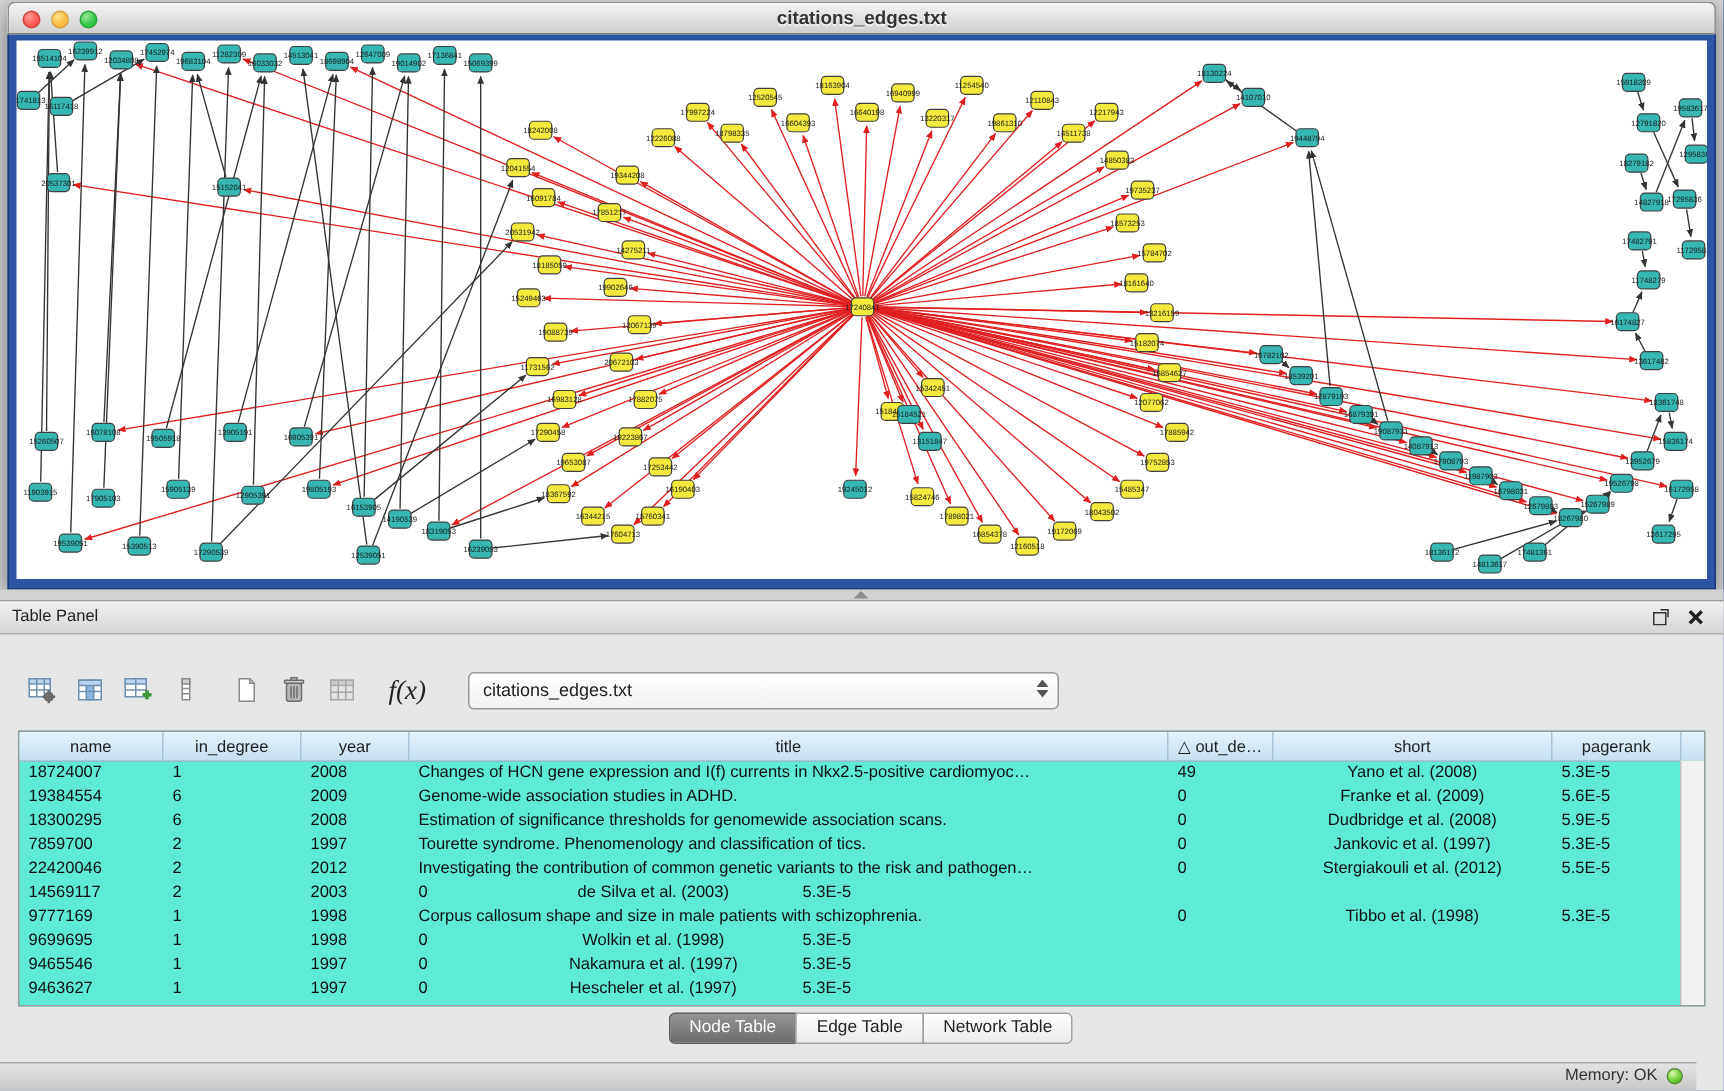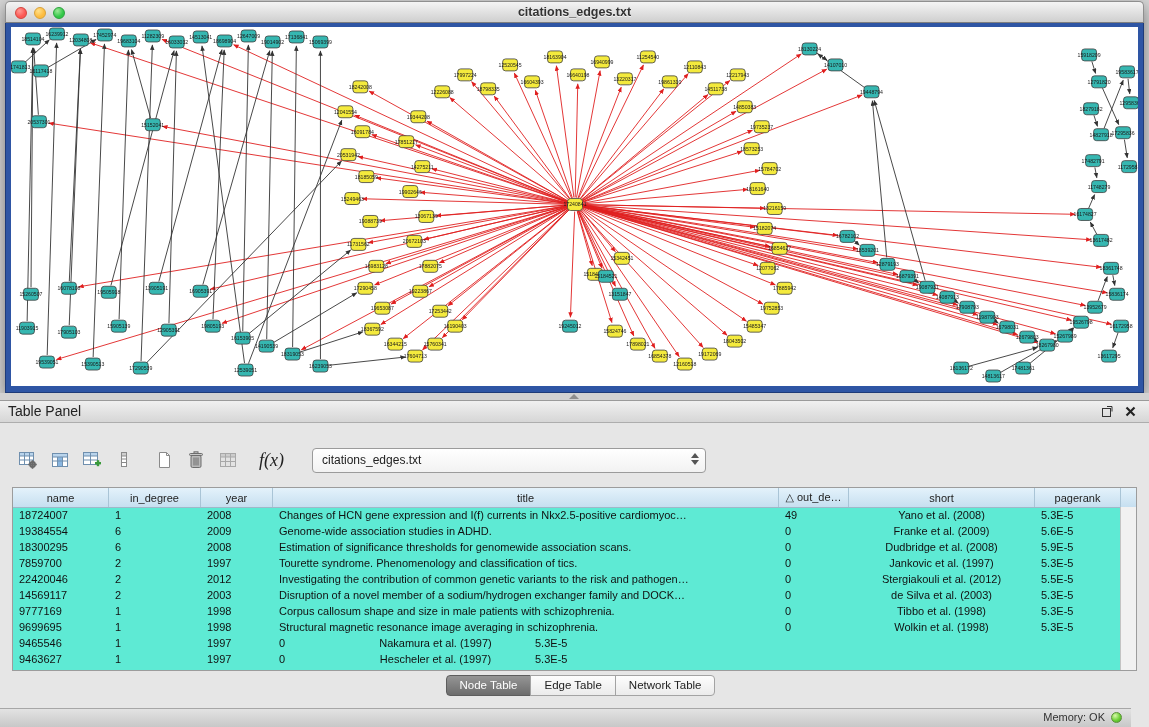--- a/index.html
+++ b/index.html
@@ -30,21 +30,21 @@
   .divider{position:absolute;left:0;top:393px;width:1149px;height:7px;background:#d2d2d2;}
   .divider .grip{position:absolute;left:569px;top:1px;width:0;height:0;
     border-left:5px solid transparent;border-right:5px solid transparent;
     border-bottom:5px solid #8d8d8d;}
 
   
   .table-panel{position:absolute;left:0;top:400px;width:1149px;bottom:0;
     background:#e6e6e6;border-top:1px solid #9a9a9a;box-sizing:border-box;}
   .panel-header{height:21px;background:linear-gradient(#f0f0f0,#d6d6d6);
     border-bottom:1px solid #adadad;position:relative;}
-  .panel-title{position:absolute;left:8px;top:0;font-size:14px;line-height:21px;color:#222;text-align:center;}
+  .panel-title{position:absolute;left:8px;top:0;font-size:11px;line-height:21px;color:#222;text-align:center;}
   .panel-float{position:absolute;right:36px;top:5px;width:11px;height:11px;cursor:default;}
   .panel-close{position:absolute;right:12px;top:4px;width:13px;height:13px;}
 
   
   .toolbar{position:absolute;left:14px;top:44px;height:30px;display:flex;align-items:center;}
   .tool{width:27px;height:27px;display:flex;align-items:center;justify-content:center;margin-right:5px;border-radius:4px;}
   .tool.gapL{margin-left:8px;}
   .tool.fx{width:auto;padding:0 5px;font-family:"Liberation Serif",serif;
     font-style:italic;font-size:18px;color:#222;}
   .combo{margin-left:18px;width:392px;height:23px;border:1px solid #9b9b9b;border-radius:4px;
@@ -944,39 +944,37 @@
           <div class="td c2">2012</div>
           <div class="td c3">Investigating the contribution of common genetic variants to the risk and pathogen…</div>
           <div class="td c4">0</div>
           <div class="td c5">Stergiakouli et al. (2012)</div>
           <div class="td c6">5.5E-5</div>
         </div>
         <div class="tr">
           <div class="td c0">14569117</div>
           <div class="td c1">2</div>
           <div class="td c2">2003</div>
-          <div class="td c3">Disruption of a novel member of a sodium/hydrogen exchanger family and DOCK…</div>
           <div class="td c4">0</div>
           <div class="td c5">de Silva et al. (2003)</div>
           <div class="td c6">5.3E-5</div>
         </div>
         <div class="tr">
           <div class="td c0">9777169</div>
           <div class="td c1">1</div>
           <div class="td c2">1998</div>
           <div class="td c3">Corpus callosum shape and size in male patients with schizophrenia.</div>
           <div class="td c4">0</div>
           <div class="td c5">Tibbo et al. (1998)</div>
           <div class="td c6">5.3E-5</div>
         </div>
         <div class="tr">
           <div class="td c0">9699695</div>
           <div class="td c1">1</div>
           <div class="td c2">1998</div>
-          <div class="td c3">Structural magnetic resonance image averaging in schizophrenia.</div>
           <div class="td c4">0</div>
           <div class="td c5">Wolkin et al. (1998)</div>
           <div class="td c6">5.3E-5</div>
         </div>
         <div class="tr">
           <div class="td c0">9465546</div>
           <div class="td c1">1</div>
           <div class="td c2">1997</div>
           <div class="td c4">0</div>
           <div class="td c5">Nakamura et al. (1997)</div>

